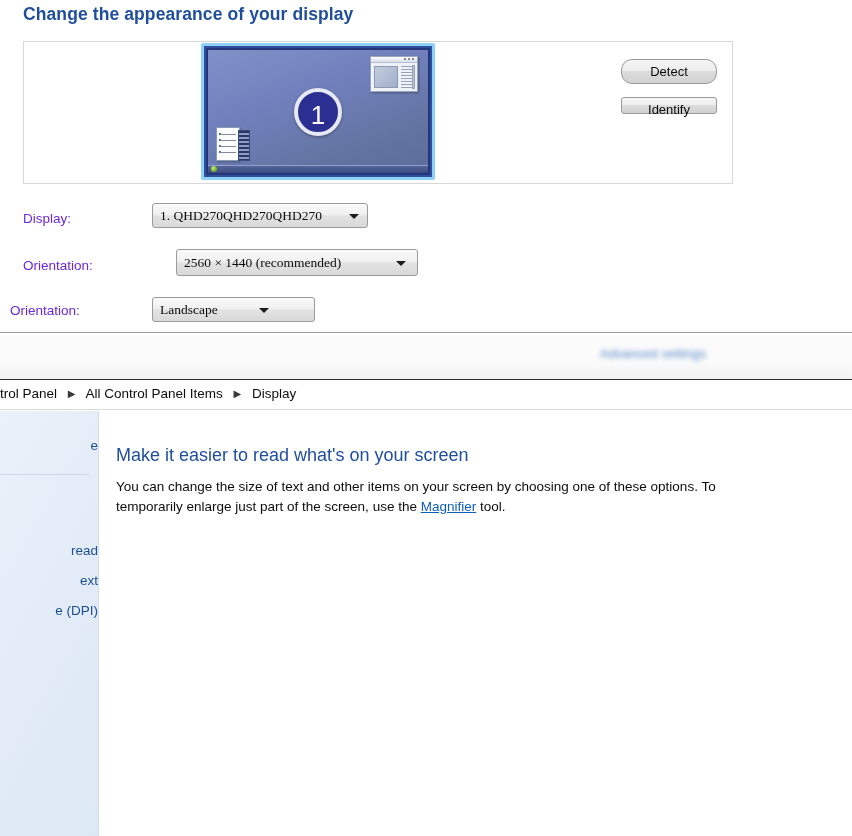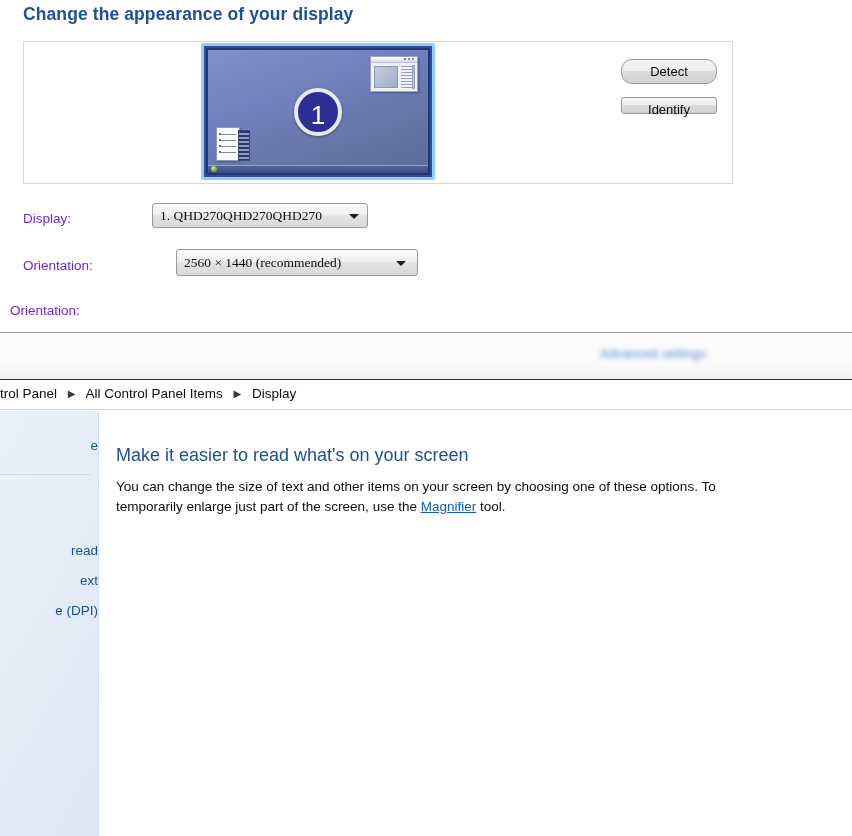--- a/index.html
+++ b/index.html
@@ -424,20 +424,24 @@
     <span class="arrow"></span>
   </div>
 
   <div class="field-label" id="resolution-label">Orientation:</div>
   <div class="combo" id="resolution-combo">
     <span class="txt">2560 × 1440 (recommended)</span>
     <span class="arrow"></span>
   </div>
 
   <div class="field-label" id="orientation-label">Orientation:</div>
+  <div class="combo" id="orientation-combo">
+    <span class="txt">Landscape</span>
+    <span class="arrow"></span>
+  </div>
 </div>
 
 <div id="blur-band">
   <div id="advanced-settings-link">Advanced settings</div>
   <div id="band-bottom-rule"></div>
 </div>
 
 <div id="breadcrumb-bar">
   <div id="breadcrumb">
     <span>trol Panel</span>

